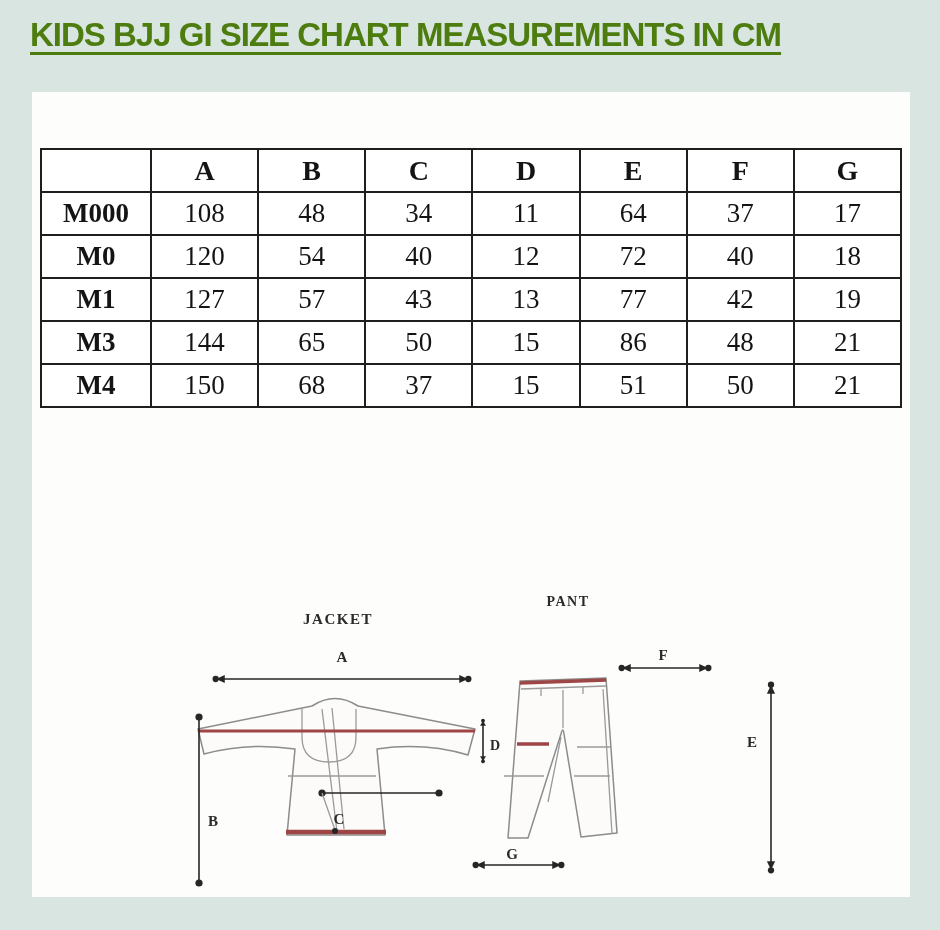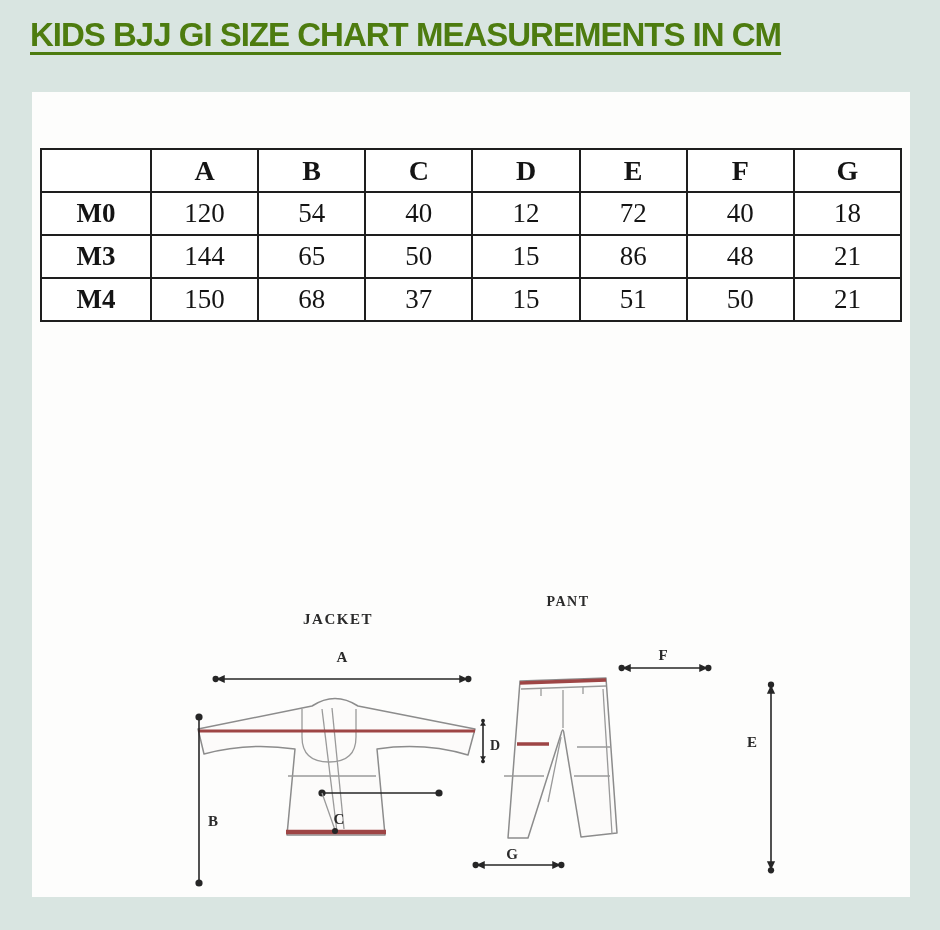--- a/index.html
+++ b/index.html
@@ -66,28 +66,48 @@
           <th>B</th>
           <th>C</th>
           <th>D</th>
           <th>E</th>
           <th>F</th>
           <th>G</th>
         </tr>
     </thead>
     <tbody>
         <tr>
+          <th>M000</th>
+          <td>108</td>
+          <td>48</td>
+          <td>34</td>
+          <td>11</td>
+          <td>64</td>
+          <td>37</td>
+          <td>17</td>
+        </tr>
+        <tr>
           <th>M0</th>
           <td>120</td>
           <td>54</td>
           <td>40</td>
           <td>12</td>
           <td>72</td>
           <td>40</td>
           <td>18</td>
+        </tr>
+        <tr>
+          <th>M1</th>
+          <td>127</td>
+          <td>57</td>
+          <td>43</td>
+          <td>13</td>
+          <td>77</td>
+          <td>42</td>
+          <td>19</td>
         </tr>
         <tr>
           <th>M3</th>
           <td>144</td>
           <td>65</td>
           <td>50</td>
           <td>15</td>
           <td>86</td>
           <td>48</td>
           <td>21</td>

